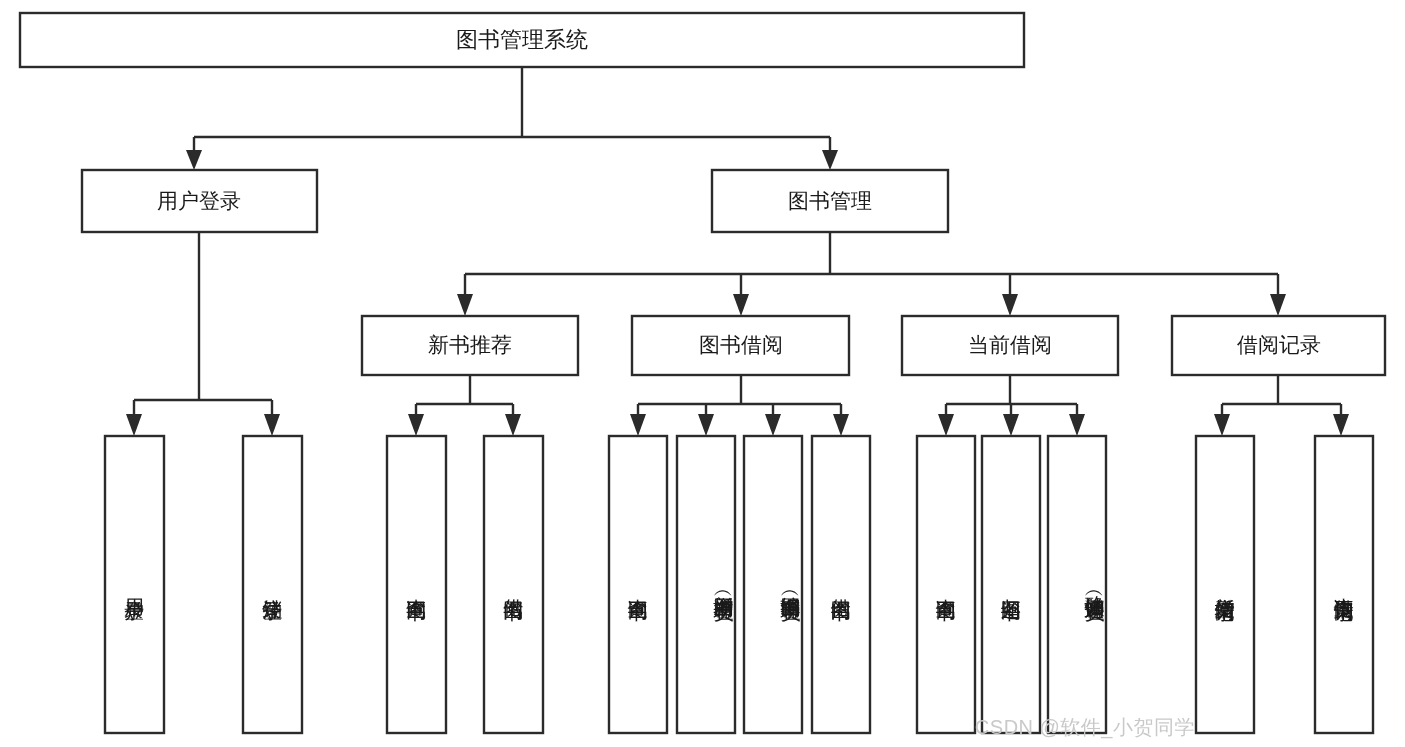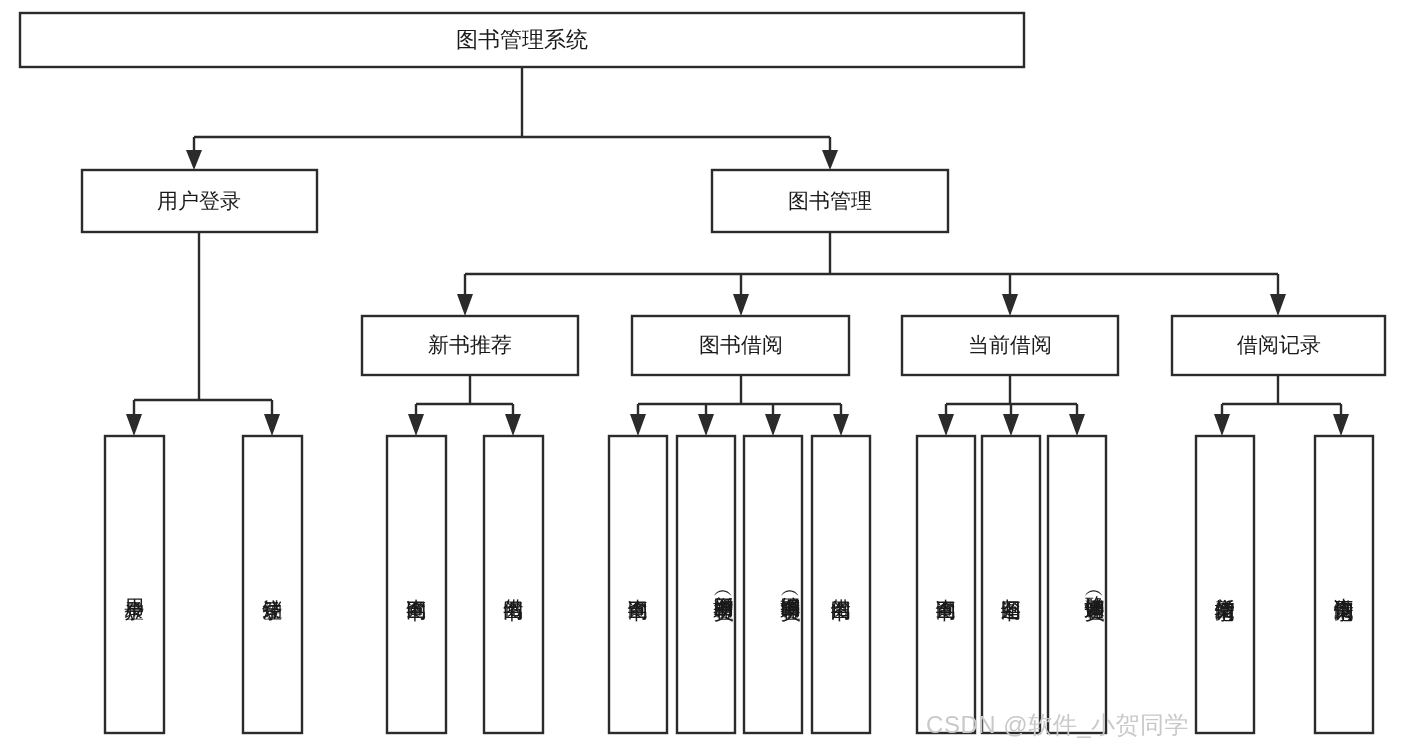--- a/index.html
+++ b/index.html
@@ -62,24 +62,24 @@
     font-family: "Liberation Sans", "DejaVu Sans", sans-serif;
     font-size: 20px;
     line-height: 1.12;
     color: #1a1a1a;
     letter-spacing: 1px;
     white-space: nowrap;
     pointer-events: none;
   }
   .watermark {
     position: absolute;
-    right: 30px;
+    right: 24px;
     bottom: 6px;
     font-family: "Liberation Sans", "DejaVu Sans", sans-serif;
-    font-size: 24px;
+    font-size: 20px;
     color: #c9c9c9;
     white-space: nowrap;
     letter-spacing: 0.5px;
   }
 </style>
 </head>
 <body>
 
 <div id="diagram-root">
 

